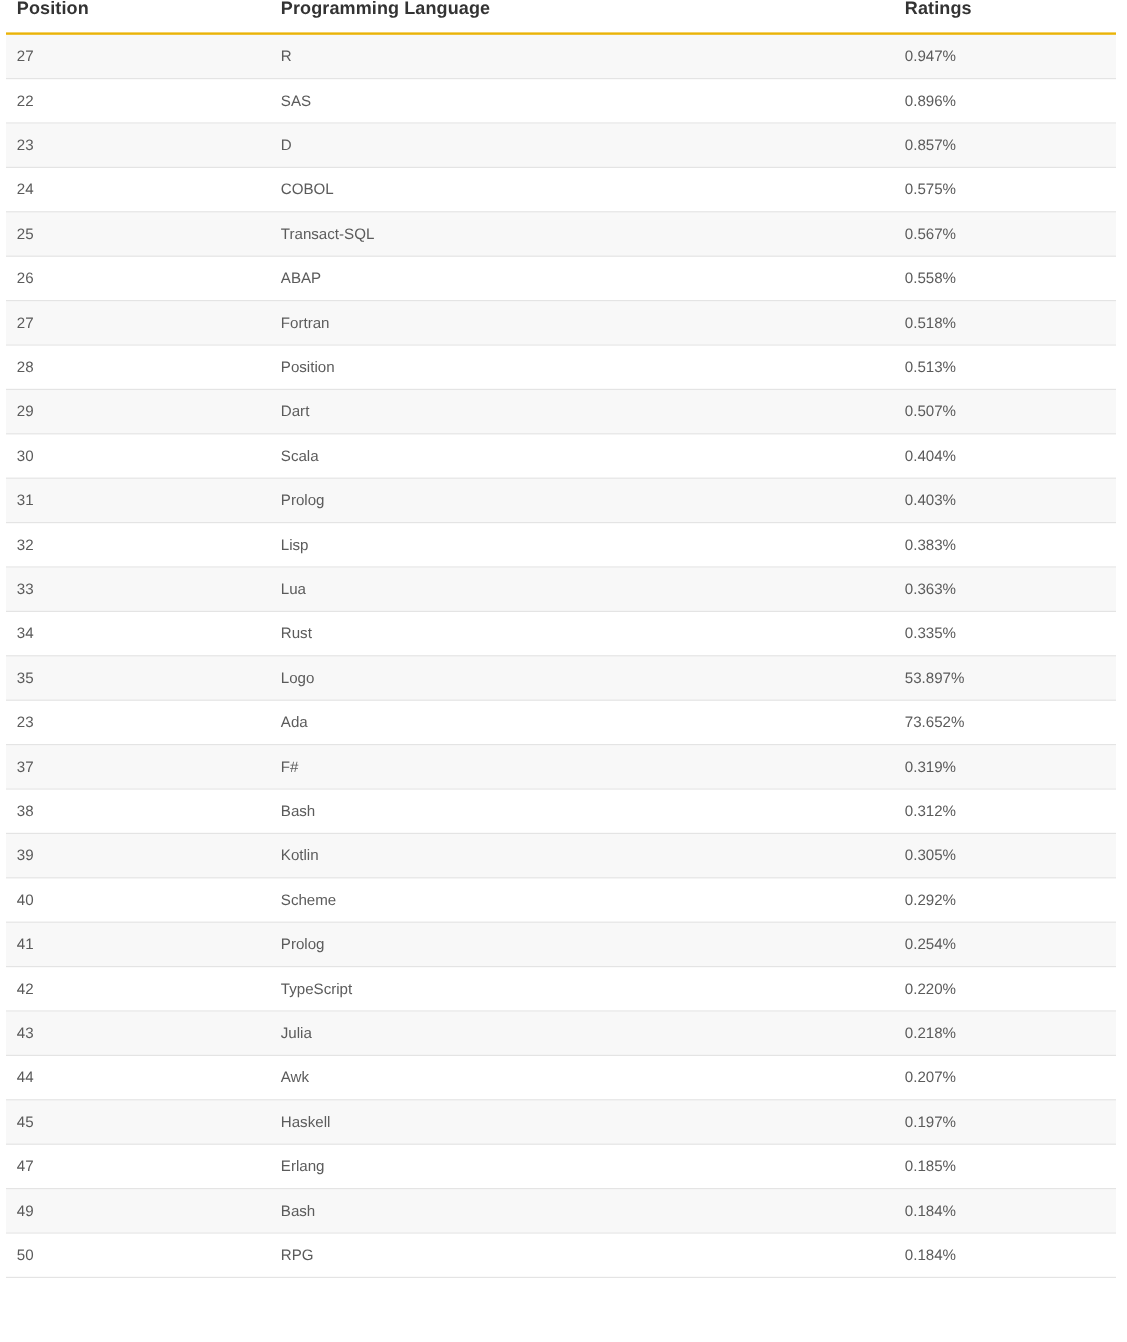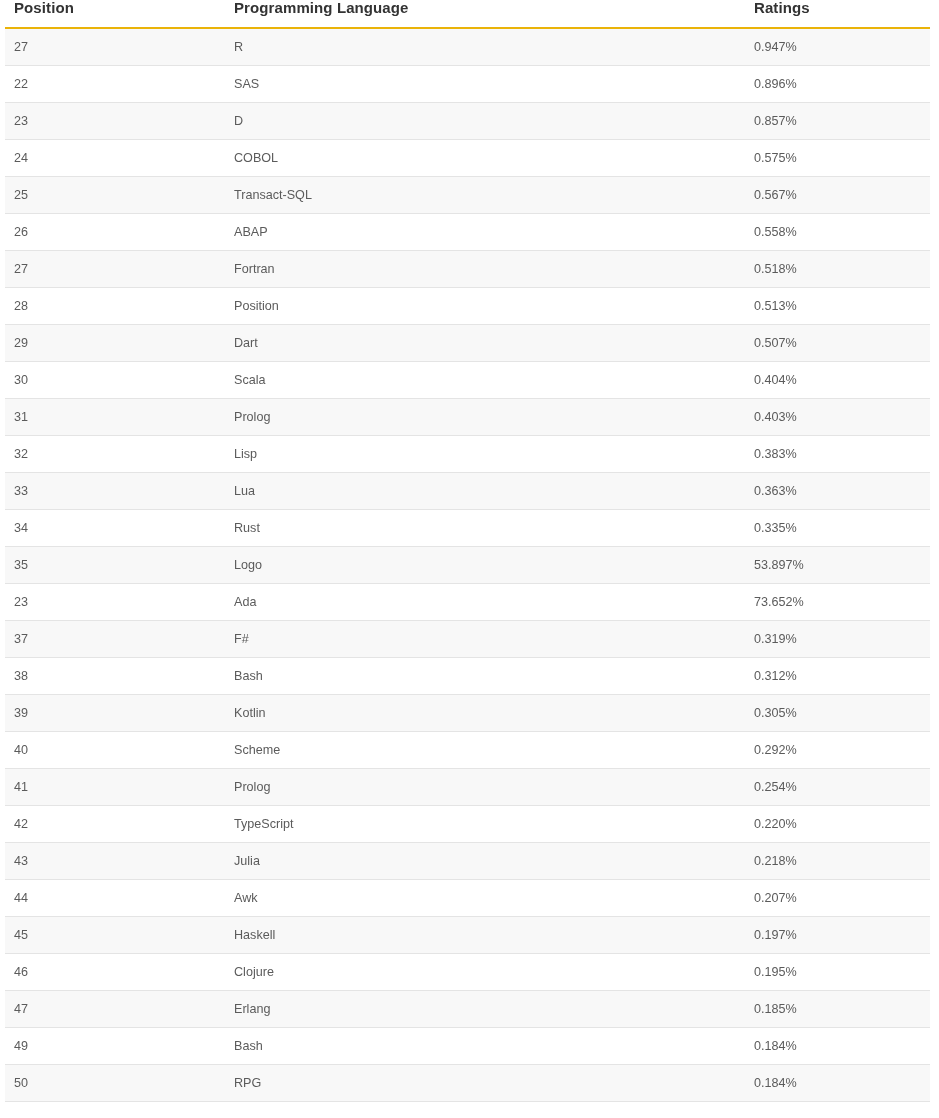--- a/index.html
+++ b/index.html
@@ -206,25 +206,20 @@
           <td>44</td>
           <td>Awk</td>
           <td>0.207%</td>
         </tr>
         <tr>
           <td>45</td>
           <td>Haskell</td>
           <td>0.197%</td>
         </tr>
         <tr>
-          <td>46</td>
-          <td>Clojure</td>
-          <td>0.195%</td>
-        </tr>
-        <tr>
           <td>47</td>
           <td>Erlang</td>
           <td>0.185%</td>
         </tr>
         <tr>
           <td>49</td>
           <td>Bash</td>
           <td>0.184%</td>
         </tr>
         <tr>

